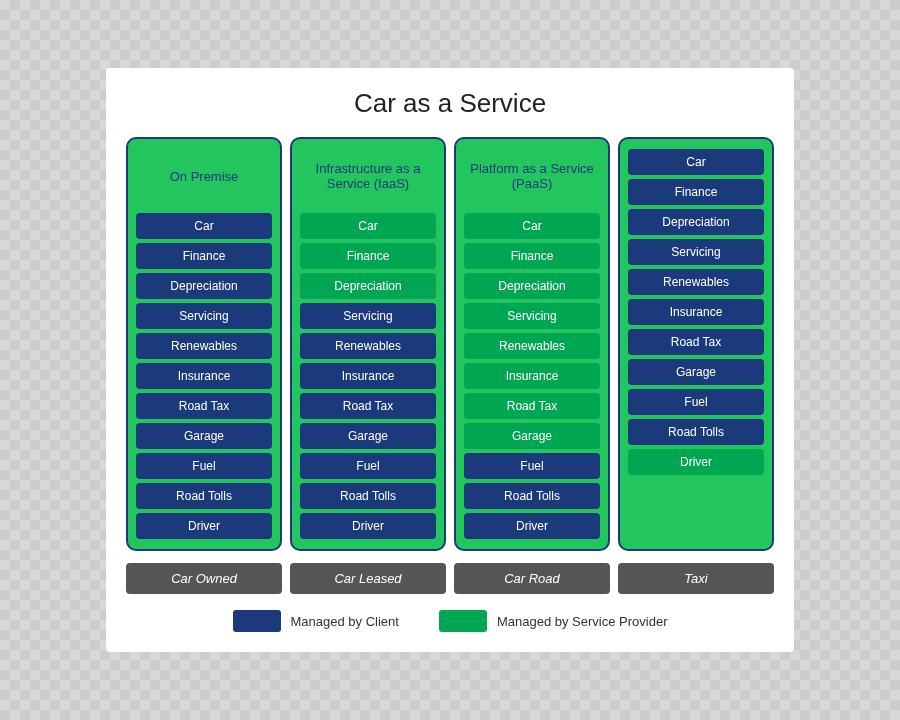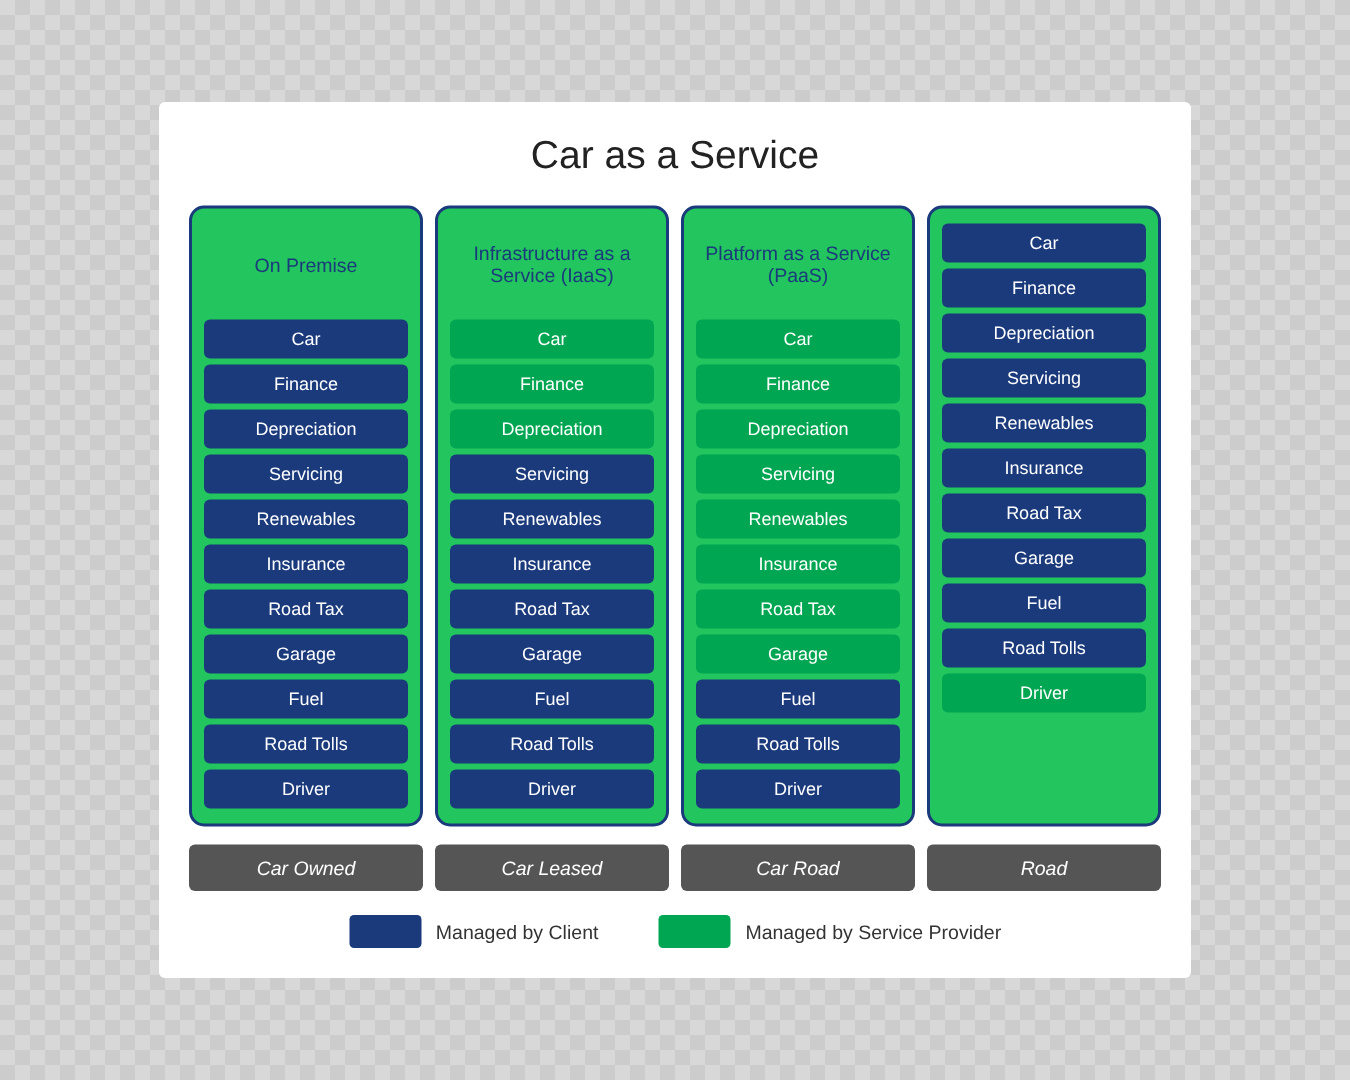--- a/index.html
+++ b/index.html
@@ -186,21 +186,21 @@
           <div class="item-btn client">Road Tolls</div>
           <div class="item-btn provider">Driver</div>
         </div>
       </div>
     </div>
 
   <div id="footer-bars" class="footer-bar">
       <div class="footer-label">Car Owned</div>
       <div class="footer-label">Car Leased</div>
       <div class="footer-label">Car Road</div>
-      <div class="footer-label">Road</div>
+      <div class="footer-label">Taxi</div>
     </div>
 
   <div class="legend">
     <div class="legend-item">
       <div class="legend-box" style="background:#1a3a7c;"></div>
       <span>Managed by Client</span>
     </div>
     <div class="legend-item">
       <div class="legend-box" style="background:#00a651;"></div>
       <span>Managed by Service Provider</span>

